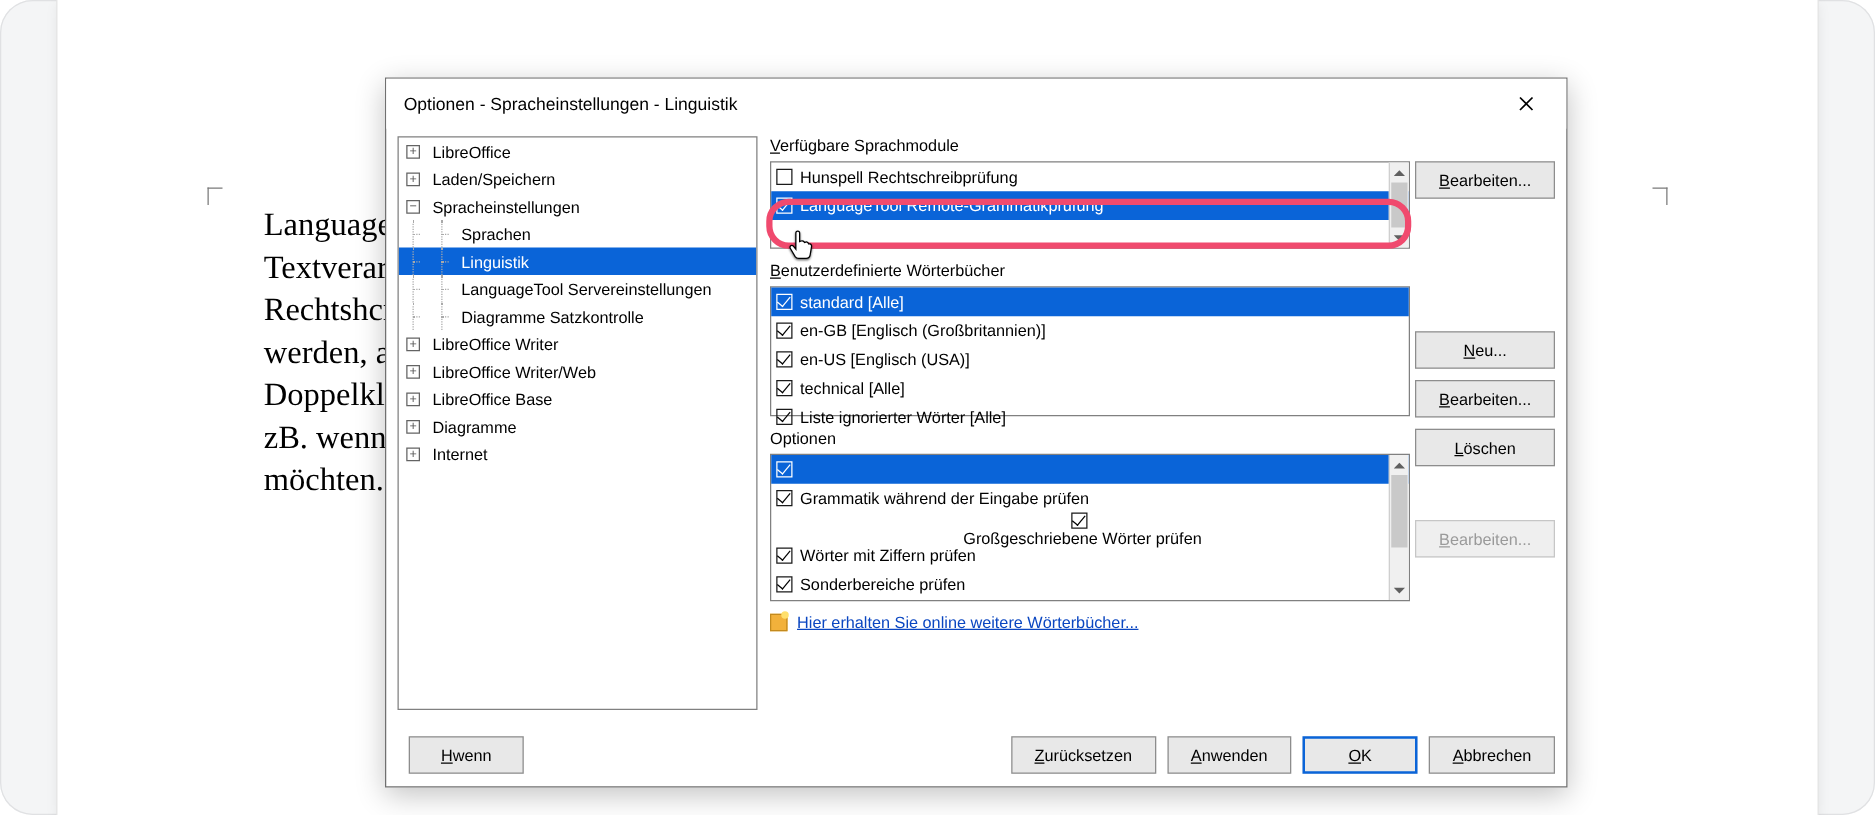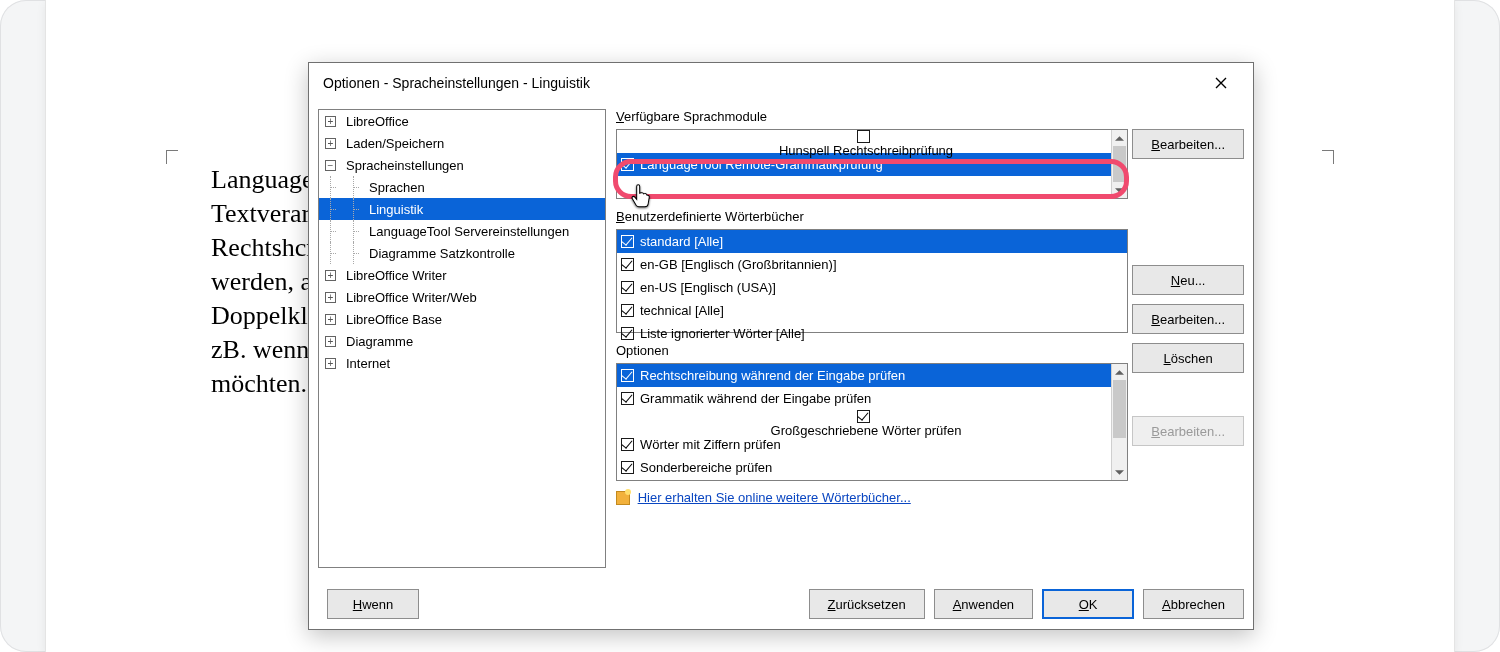--- a/index.html
+++ b/index.html
@@ -145,21 +145,21 @@
           <div class="tree-row">
             <span class="tg">+</span>
             <span class="tree-label">Internet</span>
           </div>
         </div>
 
       <div class="rpanel">
 
         <div class="sect-head"><span class="ul">V</span><span>erfügbare Sprachmodule</span></div>
         <div class="listbox" id="lb-modules" style="width:512px;height:70px">
-          <div class="lb-row" style="padding-right: 16px; flex-direction: column;">
+          <div class="lb-row" style="padding-right: 16px;">
               <span class="chk"></span>
               <span>Hunspell Rechtschreibprüfung</span>
             </div>
             <div class="lb-row sel" style="padding-right: 16px;">
               <span class="chk checked"></span>
               <span>LanguageTool Remote-Grammatikprüfung</span>
             </div>
             <div class="scrollbar">
             <div class="sb-btn top">
                 <svg viewBox="0 0 8 8">
@@ -216,21 +216,20 @@
           <div class="btn wide">
               <span class="ul">L</span>
               <span>öschen</span>
             </div>
         </div>
 
         <div class="sect-head" style="margin-top:10px">Optionen</div>
         <div class="listbox" id="lb-opts" style="width:512px;height:118px">
           <div class="lb-row sel" style="padding-right: 16px;">
               <span class="chk checked"></span>
-              <span>Rechtschreibung während der Eingabe prüfen</span>
             </div>
             <div class="lb-row" style="padding-right: 16px;">
               <span class="chk checked"></span>
               <span>Grammatik während der Eingabe prüfen</span>
             </div>
             <div class="lb-row" style="padding-right: 16px; flex-direction: column;">
               <span class="chk checked"></span>
               <span>Großgeschriebene Wörter prüfen</span>
             </div>
             <div class="lb-row" style="padding-right: 16px;">

